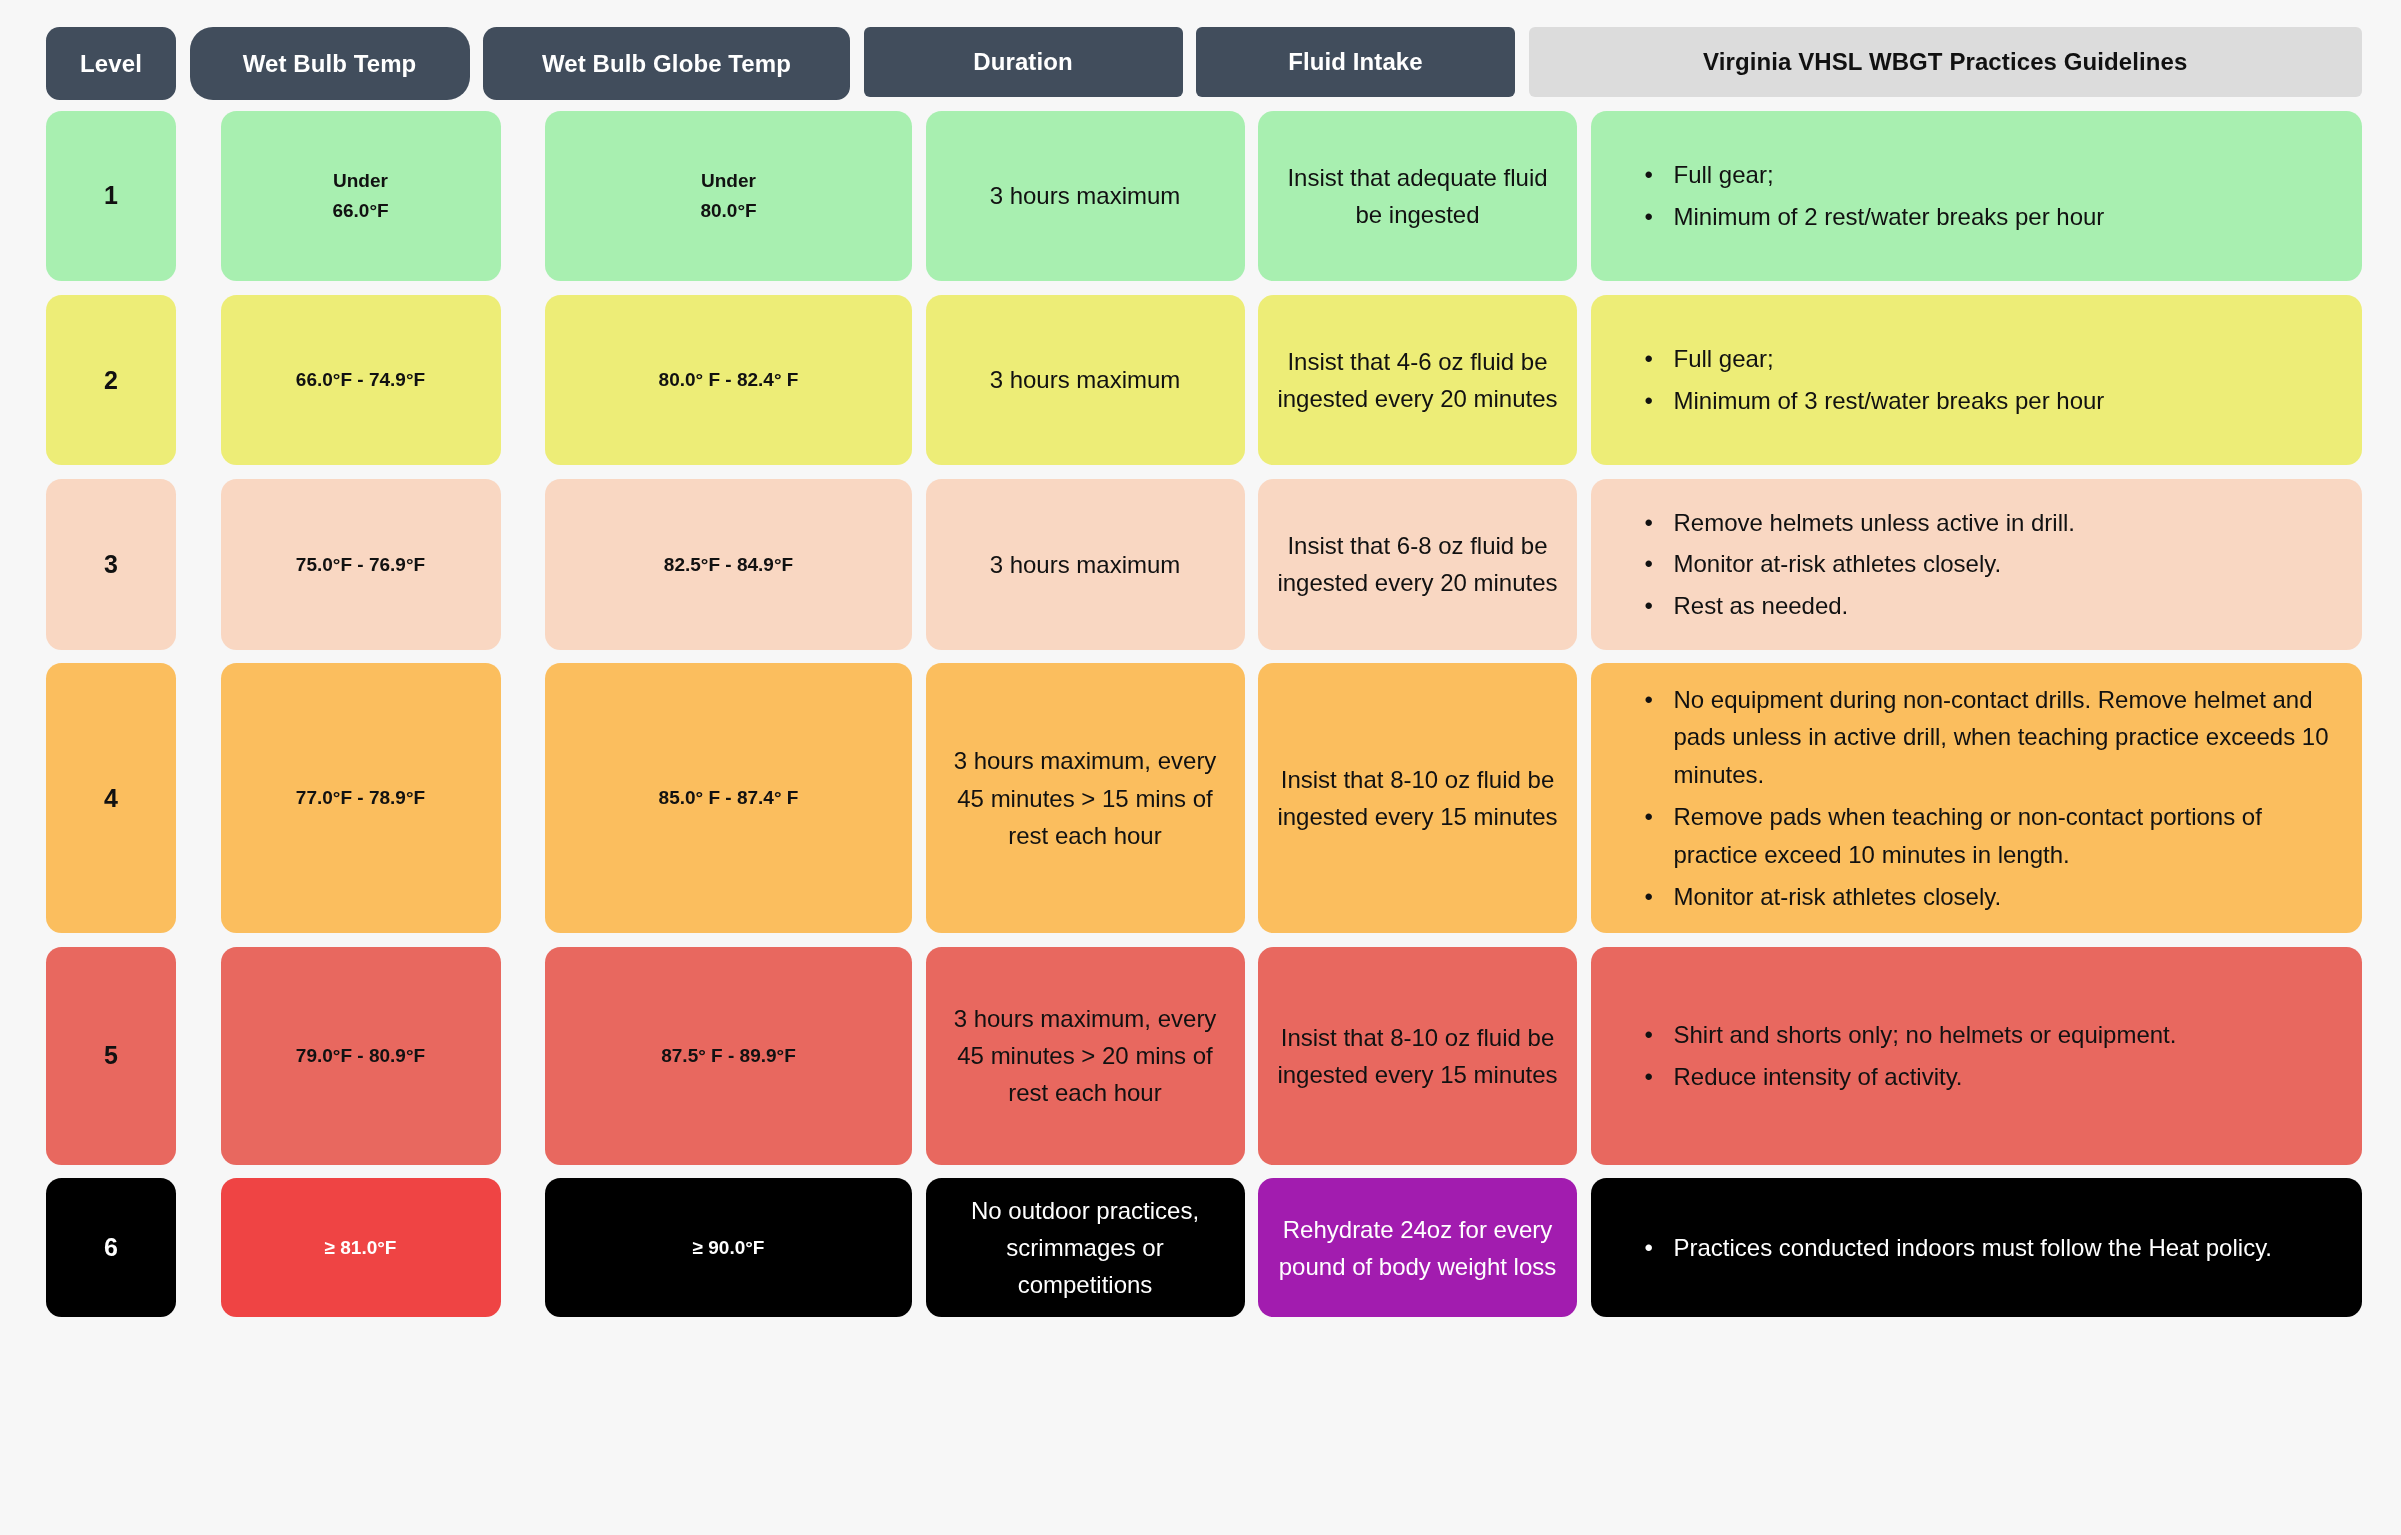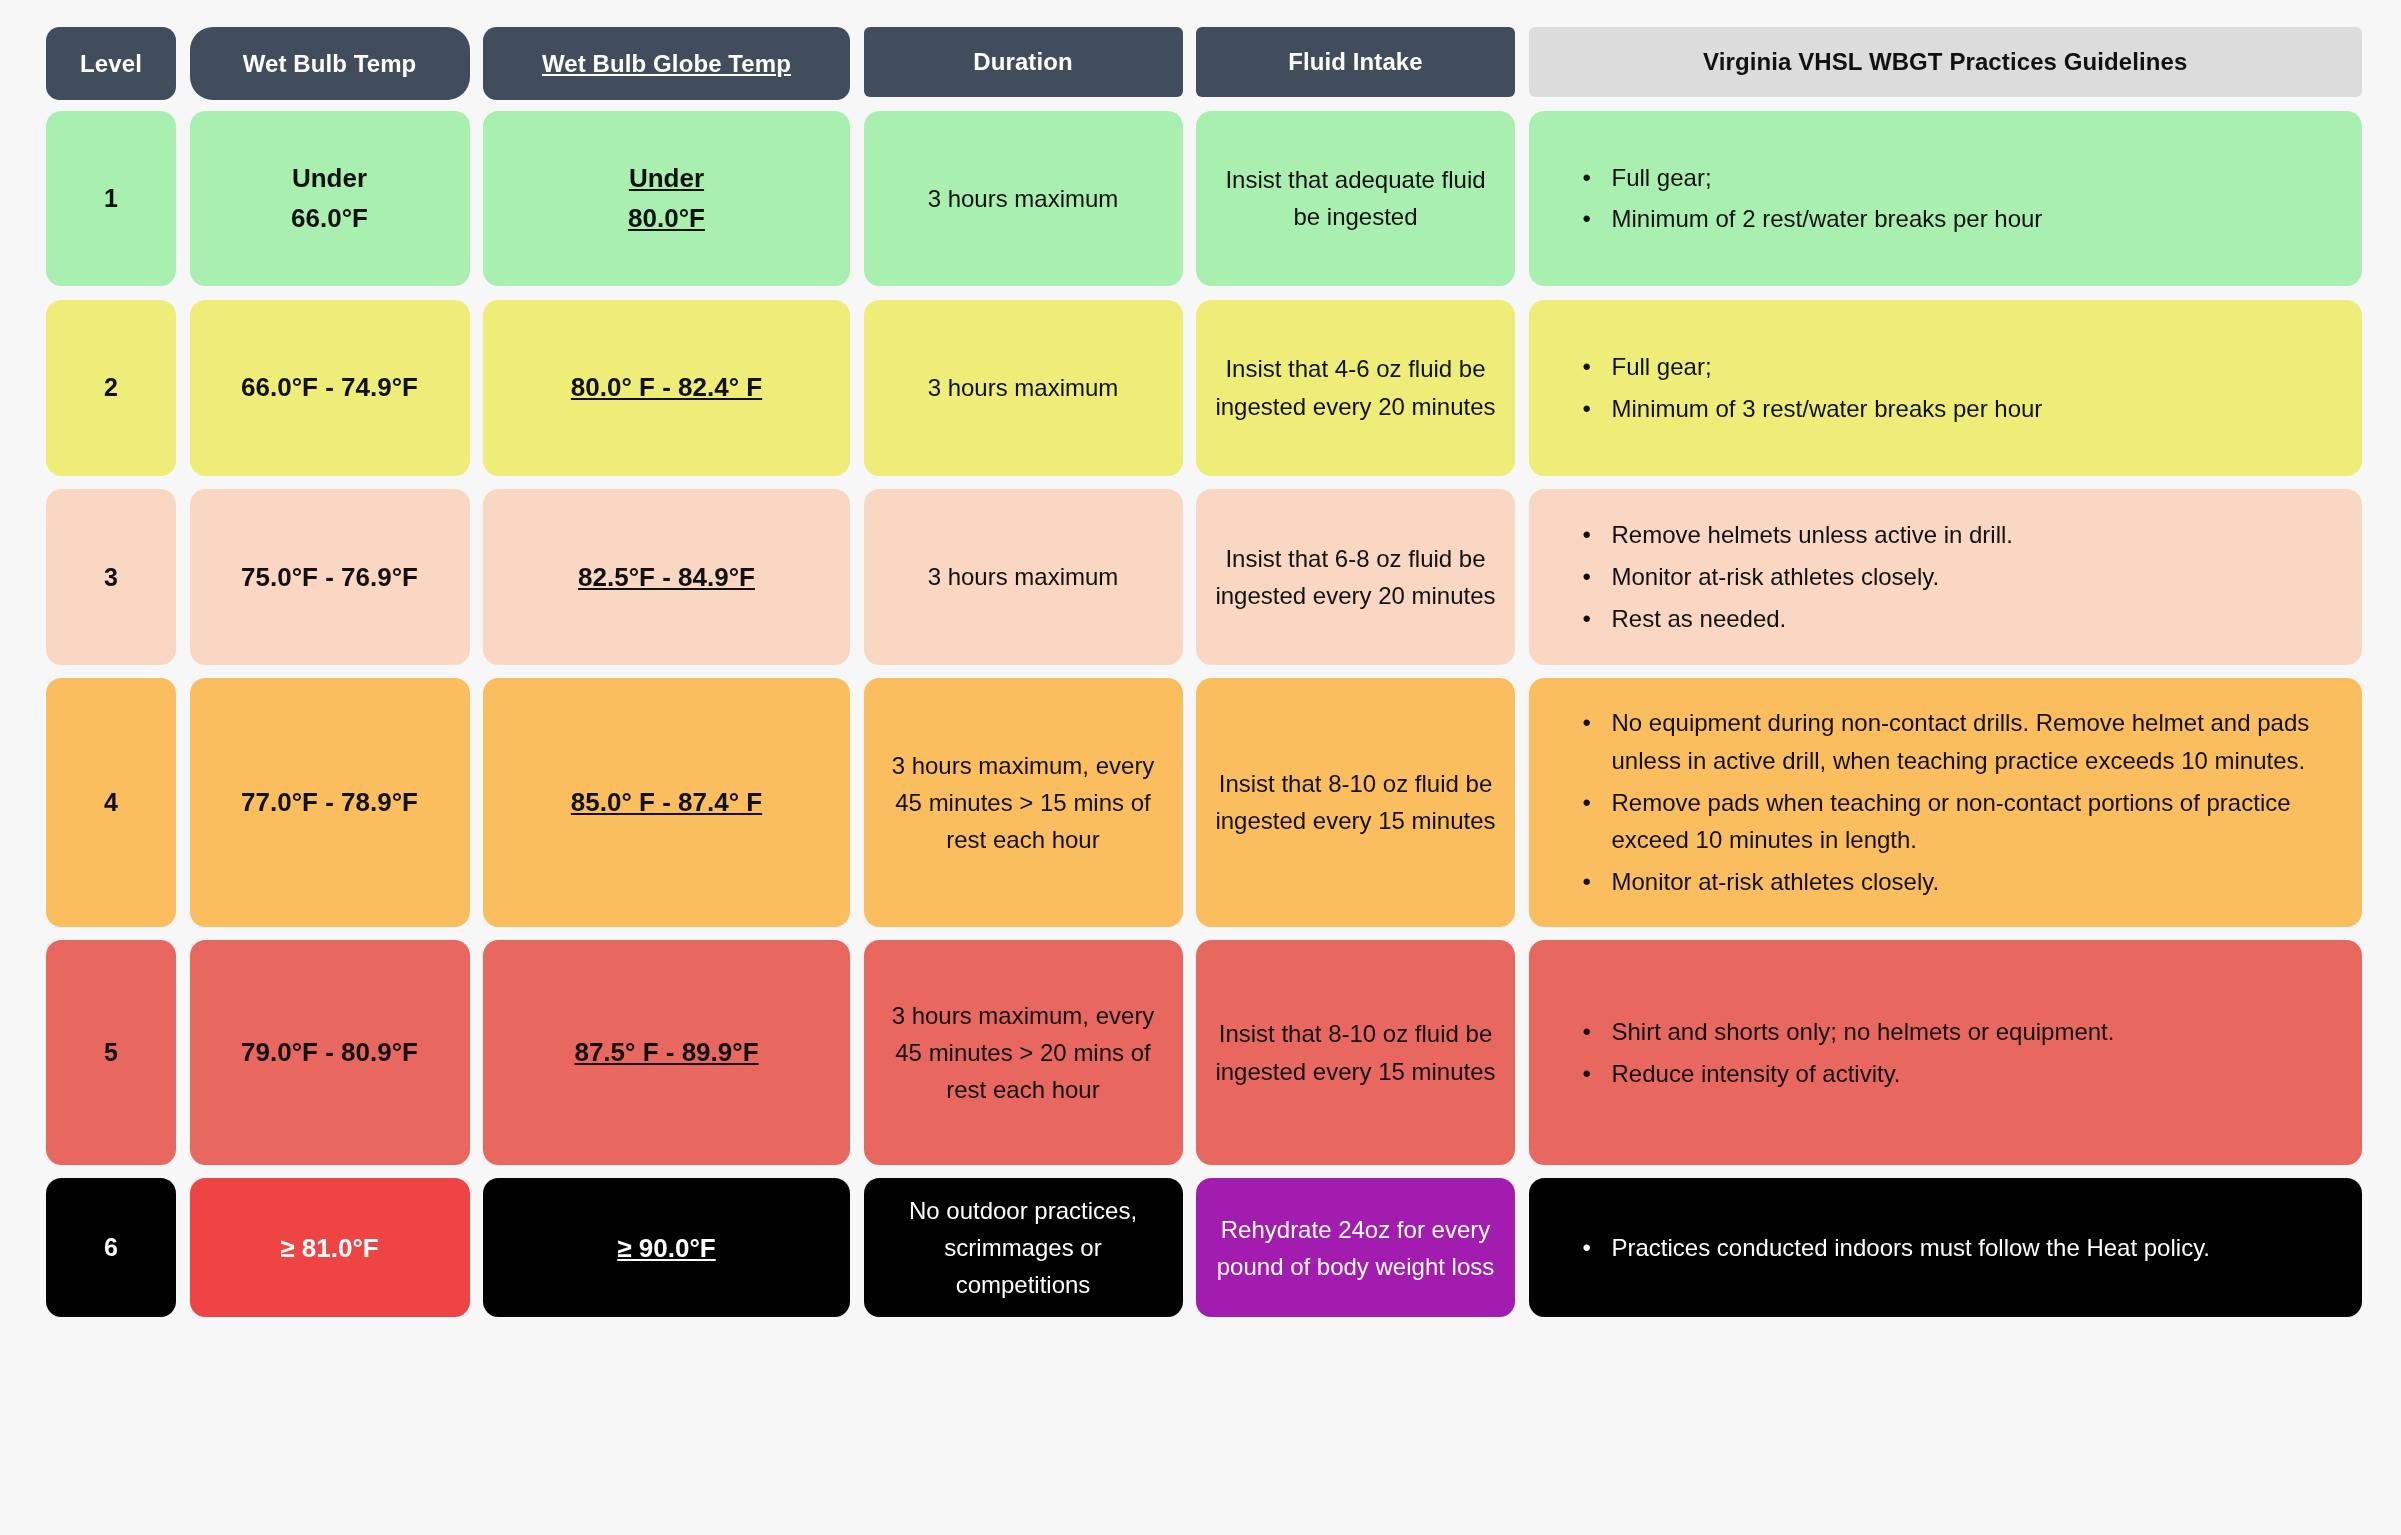--- a/index.html
+++ b/index.html
@@ -22,21 +22,21 @@
 
   .row {
     display: flex;
     gap: 13.5px;
     width: 100%;
   }
 
   
   .c-level      { width: 130px;  flex: 0 0 130px; }
   .c-wbt        { width: 280px;  flex: 0 0 280px; }
-  .c-wbgt       { width: 367px;  flex: 0 0 367px; text-decoration: underline; }
+  .c-wbgt       { width: 367px;  flex: 0 0 367px; }
   .c-duration   { width: 319px;  flex: 0 0 319px; }
   .c-fluid      { width: 319px;  flex: 0 0 319px; }
   .c-guidelines { flex: 1 1 auto; }
 
   
   .header-row { height: 70px; }
 
   .hcell {
     background: #414D5C;
     color: #FFFFFF;
@@ -66,21 +66,21 @@
     align-items: center;
     justify-content: center;
     text-align: center;
     padding: 13.5px 17.4px;
     font-size: 24px;
     line-height: 1.55;
     color: #111111;
   }
 
   .cell.level      { font-weight: bold; font-size: 25px; }
-  .cell.temp       { font-weight: bold; font-size: 26px; }
+  .cell.temp       { font-weight: bold; font-size: 19px; margin-left: 31px; }
   .cell.plain      { font-weight: normal; }
   .cell.guidelines { justify-content: flex-start; padding-left: 50px; padding-right: 33px; }
 
   ul.bullets {
     list-style: none;
     width: 100%;
   }
   ul.bullets li {
     position: relative;
     padding-left: 33px;

